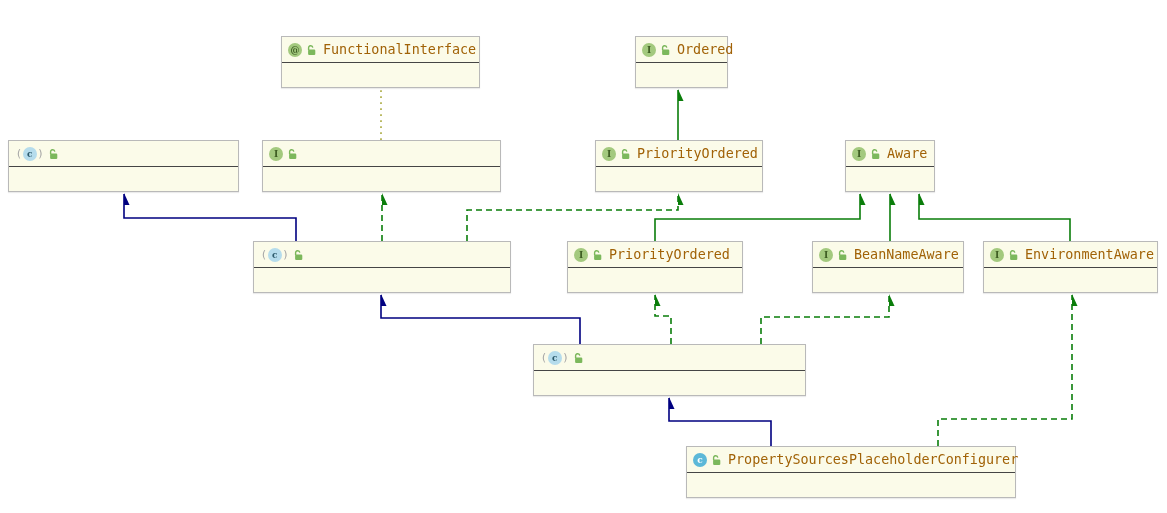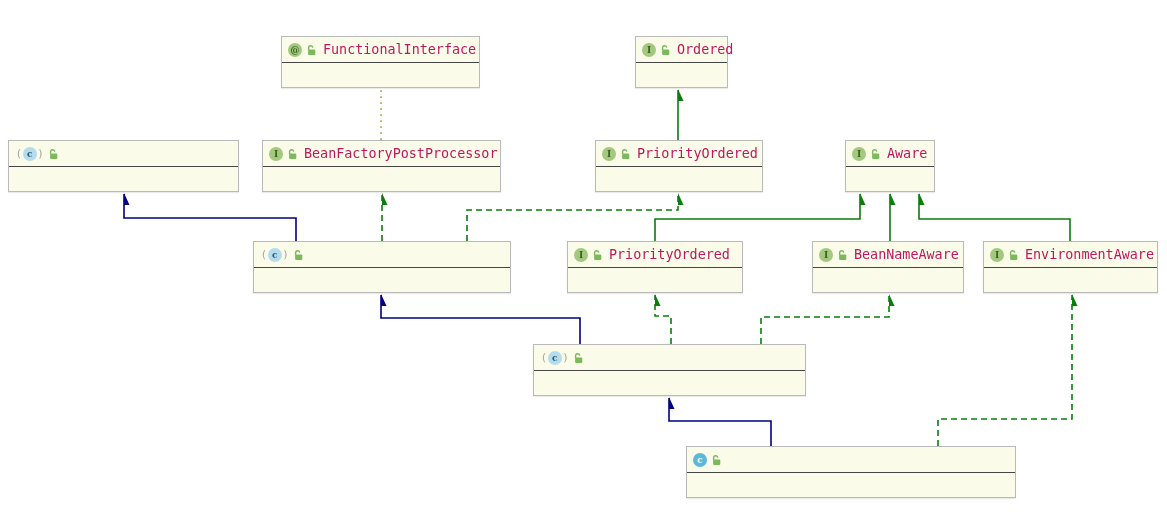--- a/index.html
+++ b/index.html
@@ -37,21 +37,21 @@
     padding: 0 6px;
     border-bottom: 1px solid #454545;
     white-space: nowrap;
   }
   .node-body {
     height: 25px;
   }
   .node-label {
     margin-left: 6px;
     font-size: 13.4px;
-    color: #be185d;
+    color: #a16207;
     letter-spacing: 0px;
   }
   .kind-icon {
     display: inline-flex;
     align-items: center;
     justify-content: center;
     flex: none;
   }
   .kind-circle {
     display: inline-flex;
@@ -157,21 +157,20 @@
         <div class="node-title">
           <span class="kind-icon">
             <span class="kind-circle" style="background:#a3c97e;color:#3c5b21">I</span>
           </span>
           <span class="lock-icon">
             <svg width="11" height="12" viewBox="0 0 11 12">
               <path d="M2.6 6 L2.6 4.1 A2.1 2.1 0 0 1 6.8 3.6" fill="none" stroke="#7cb85c" stroke-width="1.4"></path>
               <rect x="2.1" y="5.6" width="7.2" height="5.4" rx="1.1" fill="#7cb85c"></rect>
             </svg>
           </span>
-          <span class="node-label">BeanFactoryPostProcessor</span>
         </div>
         <div class="node-body"></div>
       </div>
       <div class="node" style="left: 595px; top: 140px; width: 168px; height: 52px;">
         <div class="node-title">
           <span class="kind-icon">
             <span class="kind-circle" style="background:#a3c97e;color:#3c5b21">I</span>
           </span>
           <span class="lock-icon">
             <svg width="11" height="12" viewBox="0 0 11 12">
@@ -279,17 +278,18 @@
         <div class="node-title">
           <span class="kind-icon">
             <span class="kind-circle" style="background:#5cb8d8;color:#ffffff">c</span>
           </span>
           <span class="lock-icon">
             <svg width="11" height="12" viewBox="0 0 11 12">
               <path d="M2.6 6 L2.6 4.1 A2.1 2.1 0 0 1 6.8 3.6" fill="none" stroke="#7cb85c" stroke-width="1.4"></path>
               <rect x="2.1" y="5.6" width="7.2" height="5.4" rx="1.1" fill="#7cb85c"></rect>
             </svg>
           </span>
+          <span class="node-label">PropertySourcesPlaceholderConfigurer</span>
         </div>
         <div class="node-body"></div>
       </div>
     </div>
 </div>
 
 </body></html>

